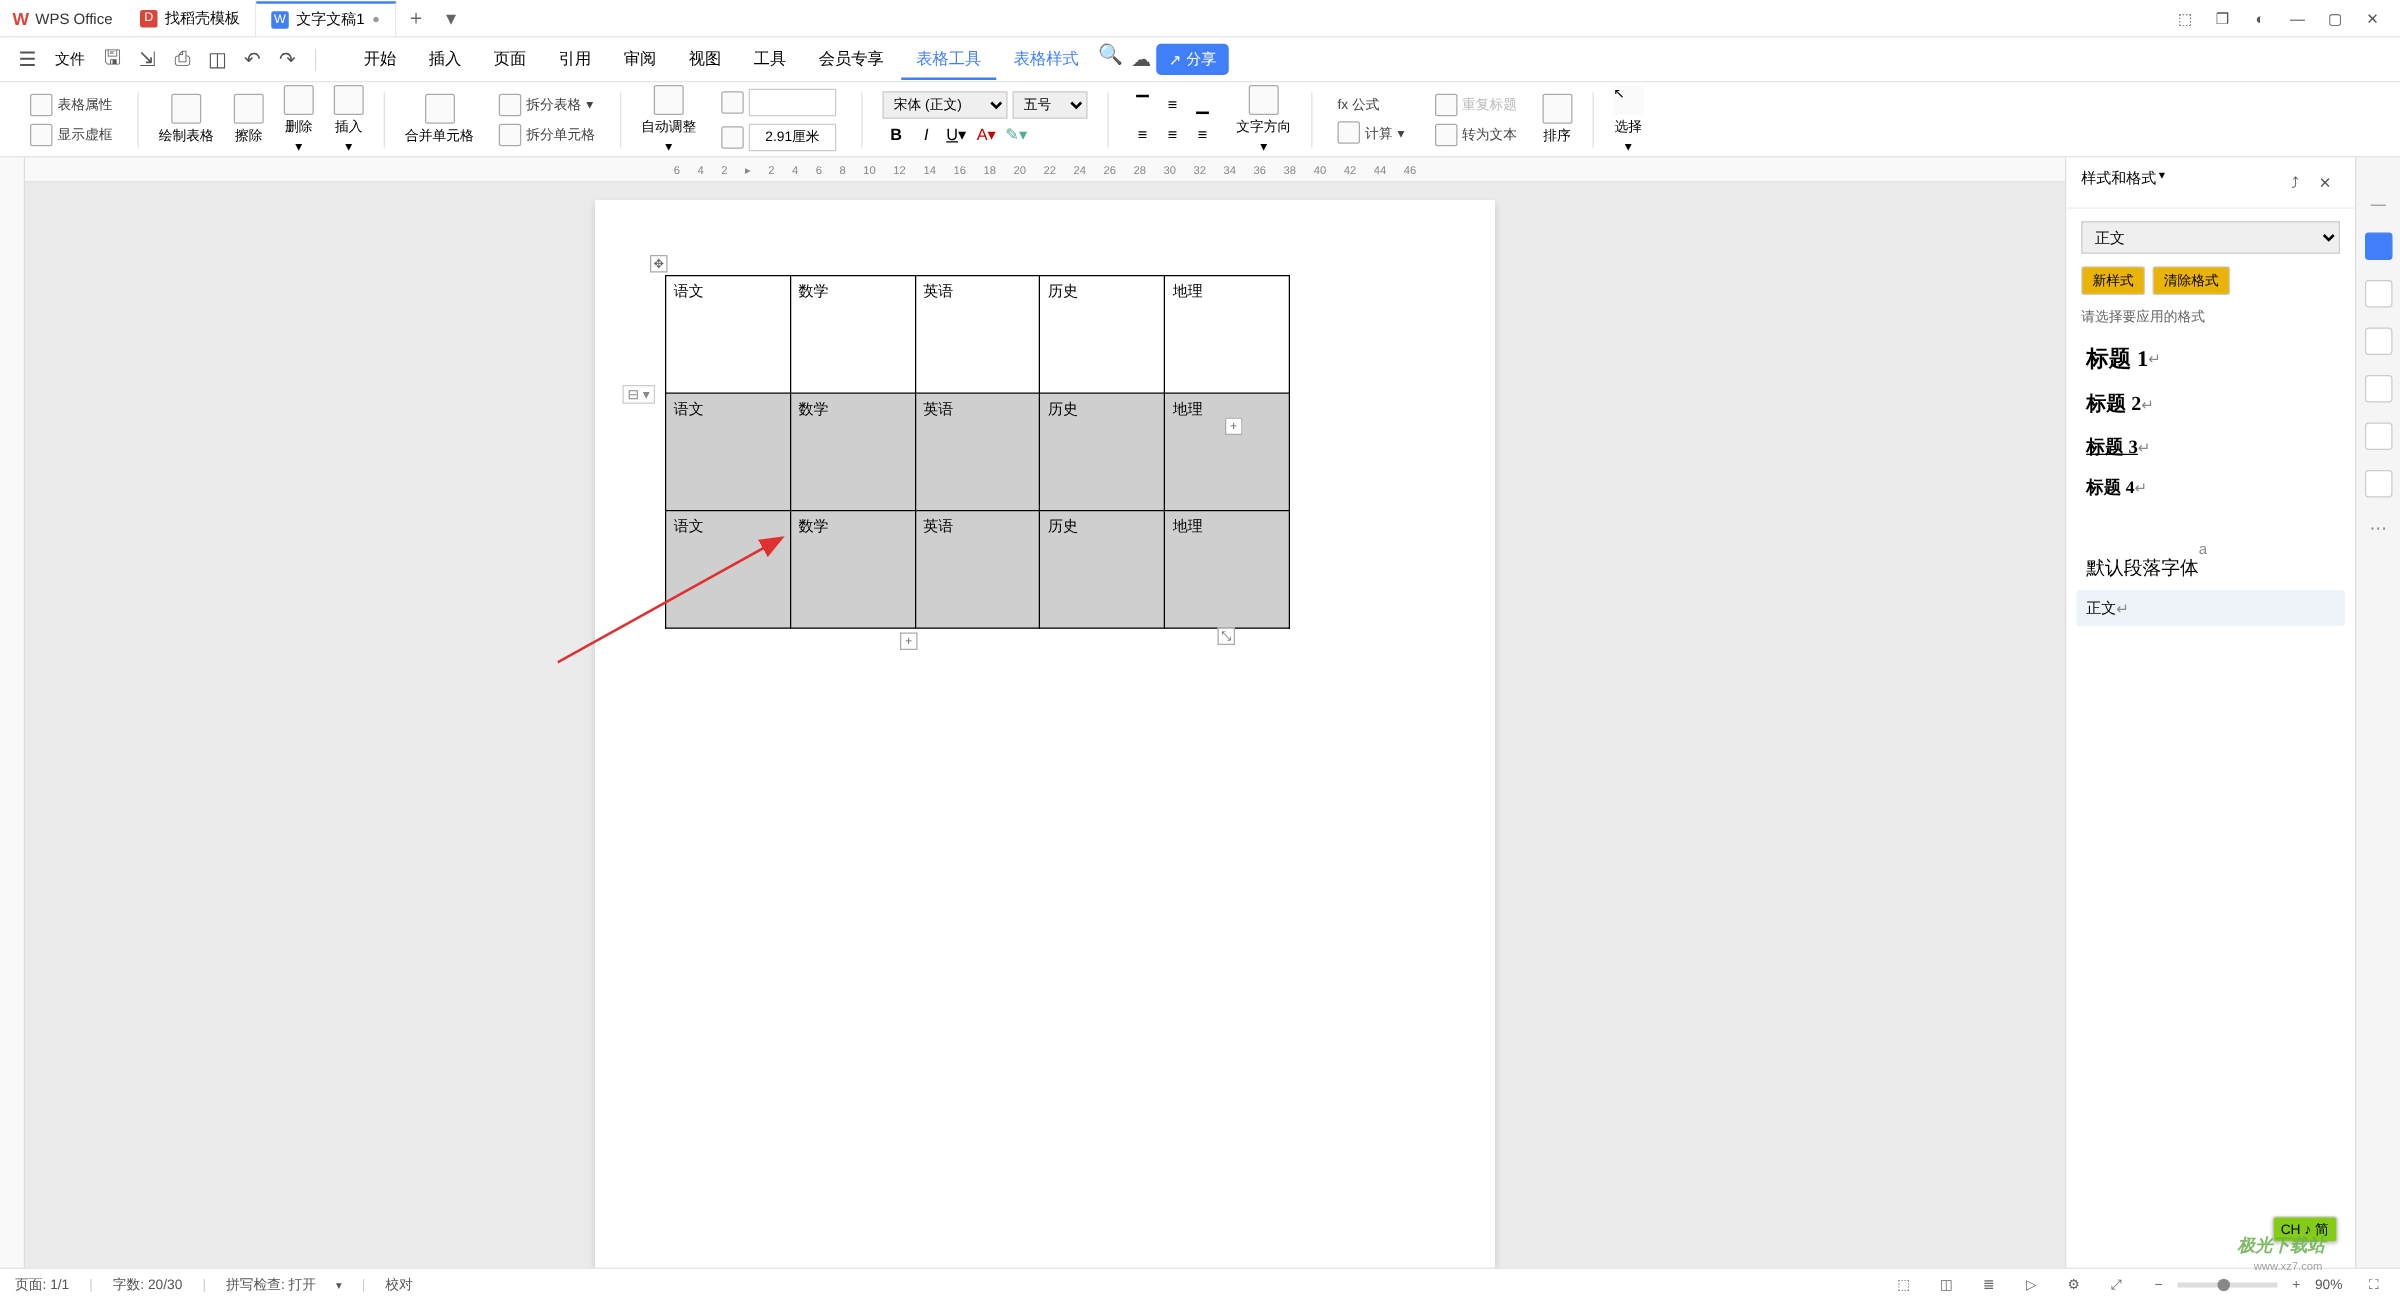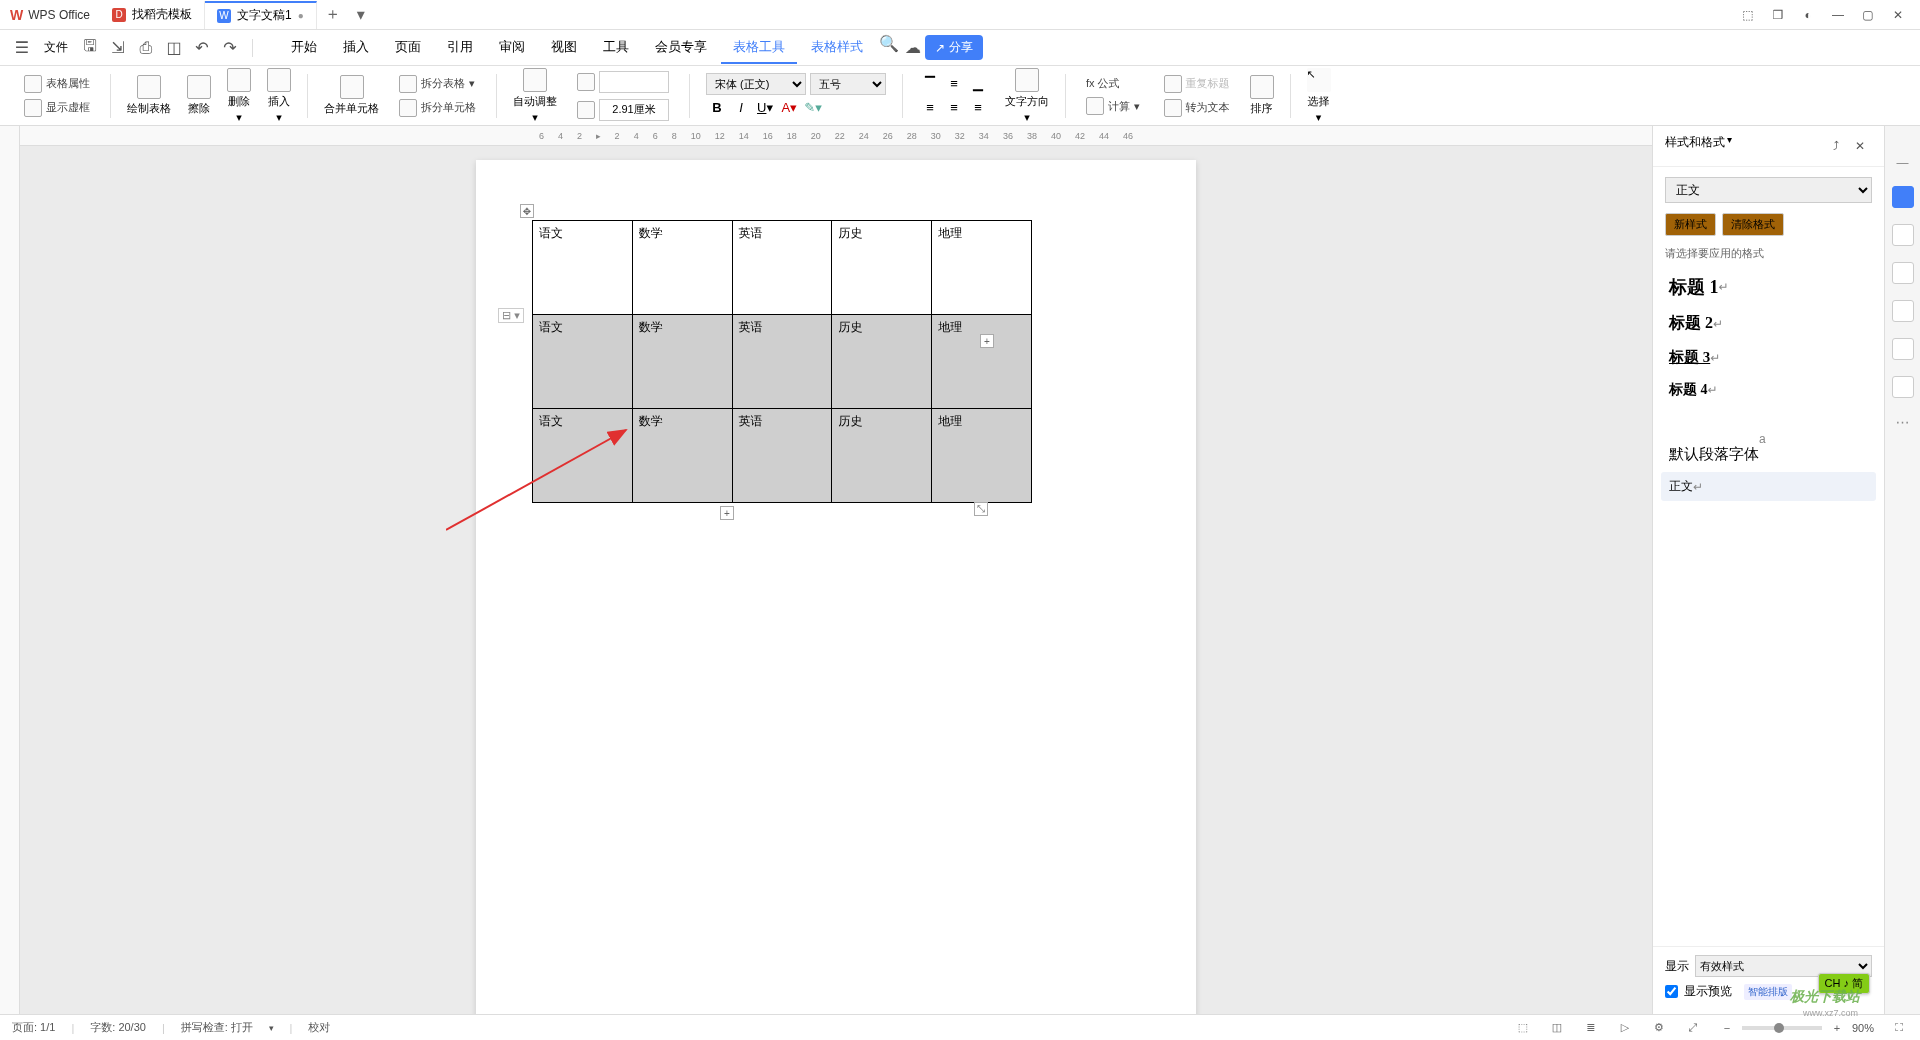--- a/index.html
+++ b/index.html
@@ -46,21 +46,21 @@
 .doc-table tr.sel td { background: #cfcfcf; }
 .arrow { position: absolute; left: -30px; top: 260px; }
 .side-tools { width: 36px; background: #f5f5f5; border-left: 1px solid #ddd; display: flex; flex-direction: column; align-items: center; gap: 16px; padding-top: 30px; }
 .side-tool { width: 22px; height: 22px; border: 1px solid #ccc; border-radius: 3px; background: #fff; cursor: pointer; }
 .style-panel { width: 232px; background: #fff; border-left: 1px solid #ddd; display: flex; flex-direction: column; }
 .style-header { display: flex; padding: 8px 12px; font-size: 12px; border-bottom: 1px solid #eee; }
 .style-header .sp { flex: 1; }
 .style-select { margin: 10px 12px; }
 .style-select select { width: 100%; height: 26px; border: 1px solid #ccc; font-size: 12px; padding: 0 6px; }
 .style-btns { display: flex; gap: 6px; padding: 0 12px 10px; }
-.style-btns button { font-size: 11px; padding: 3px 8px; border: 1px solid #ccc; background: #a16207; cursor: pointer; border-radius: 2px; }
+.style-btns button { font-size: 11px; padding: 3px 8px; border: 1px solid #ccc; background: #eab308; cursor: pointer; border-radius: 2px; }
 .style-hint { font-size: 11px; color: #666; padding: 0 12px 8px; }
 .style-list { flex: 1; padding: 0 8px; overflow: auto; }
 .style-item { display: flex; align-items: center; padding: 6px 8px; cursor: pointer; border-radius: 3px; margin-bottom: 2px; }
 .style-item:hover, .style-item.active { background: #eef2f9; }
 .style-item .name1 { font-family: "SimHei"; font-weight: bold; font-size: 18px; }
 .style-item .name2 { font-family: "SimHei"; font-weight: bold; font-size: 16px; }
 .style-item .name3 { font-family: "SimHei"; font-weight: bold; font-size: 15px; text-decoration: underline; }
 .style-item .name4 { font-family: "SimHei"; font-weight: bold; font-size: 14px; }
 .style-item .name5 { font-size: 15px; margin-top: 32px; }
 .style-item .name6 { font-size: 12px; }
@@ -180,21 +180,21 @@
       </div>
     <div class="ribbon-btn">
         <span class="ribbon-icon"></span>
         <input class="size-input" style="width: 70px;" value="2.91厘米">
       </div>
   </div>
   <div class="vdivider"></div>
   <div class="ribbon-group">
     <div style="display:flex;gap:4px">
       <select class="font-select" style="width:100px"><option>宋体 (正文)</option></select>
-      <select class="font-select" style="width:76px"><option>五号</option></select>
+      <select class="font-select" style="width:60px"><option>五号</option></select>
     </div>
     <div style="display:flex;gap:2px">
       <div class="fmt-btn">
           <b>B</b>
         </div>
       <div class="fmt-btn">
           <i>I</i>
         </div>
       <div class="fmt-btn"><u>U</u>▾</div>
       <div class="fmt-btn" style="color:#c00">A▾</div>
@@ -349,32 +349,20 @@
         </div>
       <div class="style-item">
           <span class="name5">默认段落字体</span>
           <span class="mark">a</span>
         </div>
       <div class="style-item active">
           <span class="name6">正文</span>
           <span class="mark">↵</span>
         </div>
     </div>
-    <div class="style-footer">
-      <div class="row">
-        <span>显示</span>
-        <select><option>有效样式</option></select>
-      </div>
-      <div class="row">
-          <input type="checkbox" checked="" style="">
-          <span>显示预览</span>
-        <span class="sp"></span>
-        <span style="background:#eef;color:#36c;font-size:10px;padding:1px 4px;border-radius:2px">智能排版</span>
-      </div>
-    </div>
   </div>
 
   <div class="side-tools">
     <div style="font-size:12px;color:#888;cursor:pointer">—</div>
     <div class="side-tool" style="background:#417ff9;border-color:#417ff9"></div>
     <div class="side-tool"></div>
     <div class="side-tool"></div>
     <div class="side-tool"></div>
     <div class="side-tool"></div>
     <div class="side-tool"></div>

